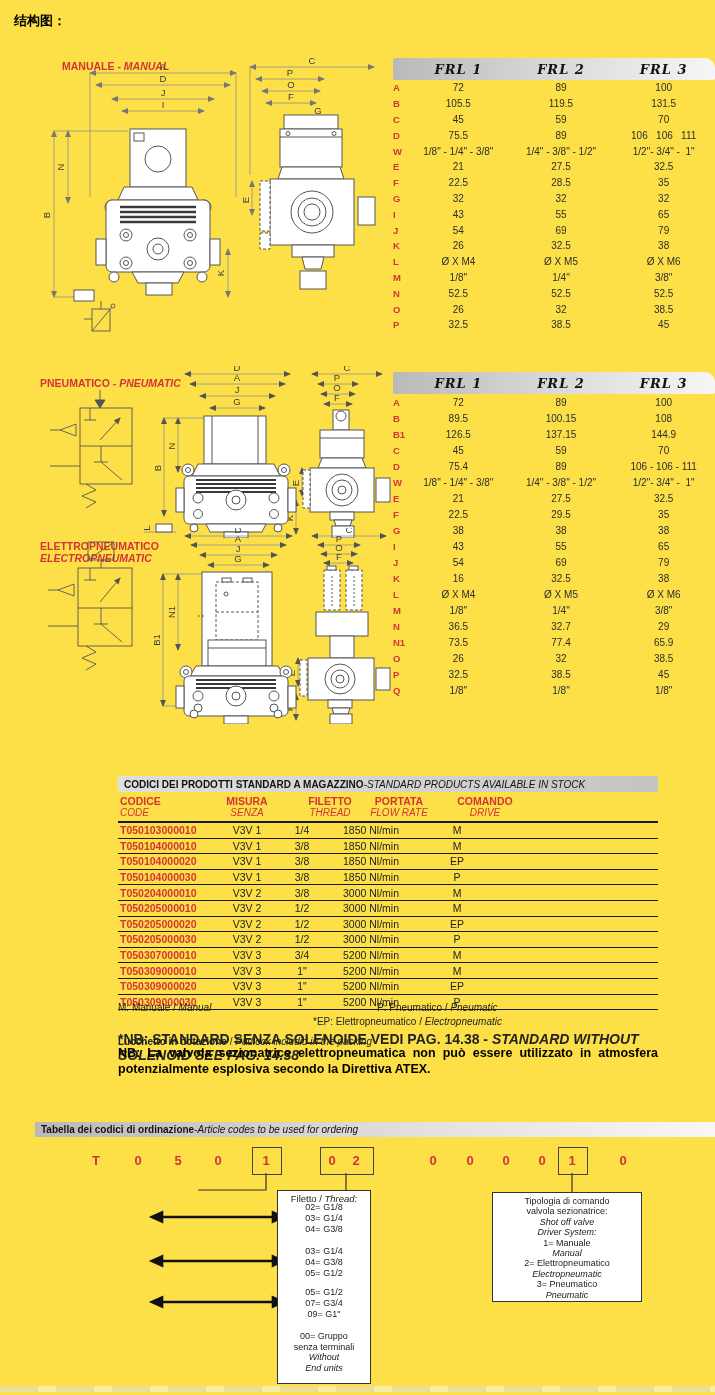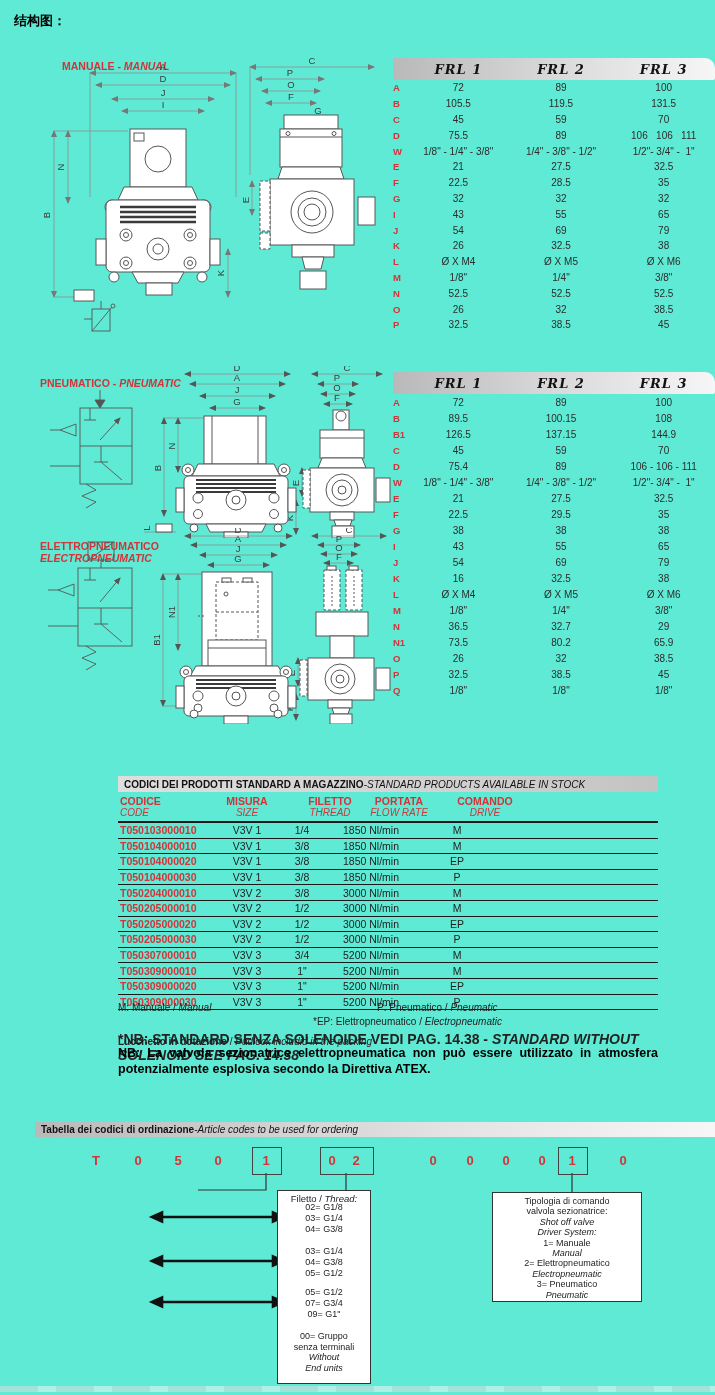--- a/index.html
+++ b/index.html
@@ -1,16 +1,16 @@
 <!DOCTYPE html>
 <html><head>
 <meta charset="utf-8">
 <style>
   html,body{margin:0;padding:0;background:#fff;}
-  .page{position:relative;width:715px;height:1395px;background:#5eead4;overflow:hidden;
+  .page{position:relative;width:715px;height:1395px;background:#fde047;overflow:hidden;
         font-family:"Liberation Sans",sans-serif;color:#1a1a1a;}
   .abs{position:absolute;}
   .b{font-weight:bold;}
   .i{font-style:italic;}
   .red{color:#d23439;}
   .cn-heading{font-weight:bold;font-size:13px;color:#000;}
   .sec-label{font-size:10.5px;font-weight:bold;color:#d23439;line-height:12px;}
   .sec-label .i{font-weight:bold;}
   
   .dim-table{width:322px;font-size:10px;}
@@ -593,21 +593,21 @@
         </div>
         <div class="dim-row" style="height: 16px;">
           <span class="dim-label">N</span>
           <span class="dim-val">36.5</span>
           <span class="dim-val">32.7</span>
           <span class="dim-val">29</span>
         </div>
         <div class="dim-row" style="height: 16px;">
           <span class="dim-label">N1</span>
           <span class="dim-val">73.5</span>
-          <span class="dim-val">80.2</span>
+          <span class="dim-val">77.4</span>
           <span class="dim-val">65.9</span>
         </div>
         <div class="dim-row" style="height: 16px;">
           <span class="dim-label">O</span>
           <span class="dim-val">26</span>
           <span class="dim-val">32</span>
           <span class="dim-val">38.5</span>
         </div>
         <div class="dim-row" style="height: 16px;">
           <span class="dim-label">P</span>
@@ -631,21 +631,21 @@
         <span> - </span>
         <span class="i">STANDARD PRODUCTS AVAILABLE IN STOCK</span>
     </div>
     <div class="stock-heads" id="stock-heads">
         <div class="stock-head c0" style="text-align: left;">
           <span class="it">CODICE</span>
           <span class="en">CODE</span>
         </div>
         <div class="stock-head c1" style="text-align: center;">
           <span class="it">MISURA</span>
-          <span class="en">SIZE</span>
+          <span class="en">SENZA</span>
         </div>
         <div class="stock-head c2" style="text-align: center; margin-left: 28px;">
           <span class="it">FILETTO</span>
           <span class="en">THREAD</span>
         </div>
         <div class="stock-head c3" style="text-align: center;">
           <span class="it">PORTATA</span>
           <span class="en">FLOW RATE</span>
         </div>
         <div class="stock-head c4" style="text-align: center;">

